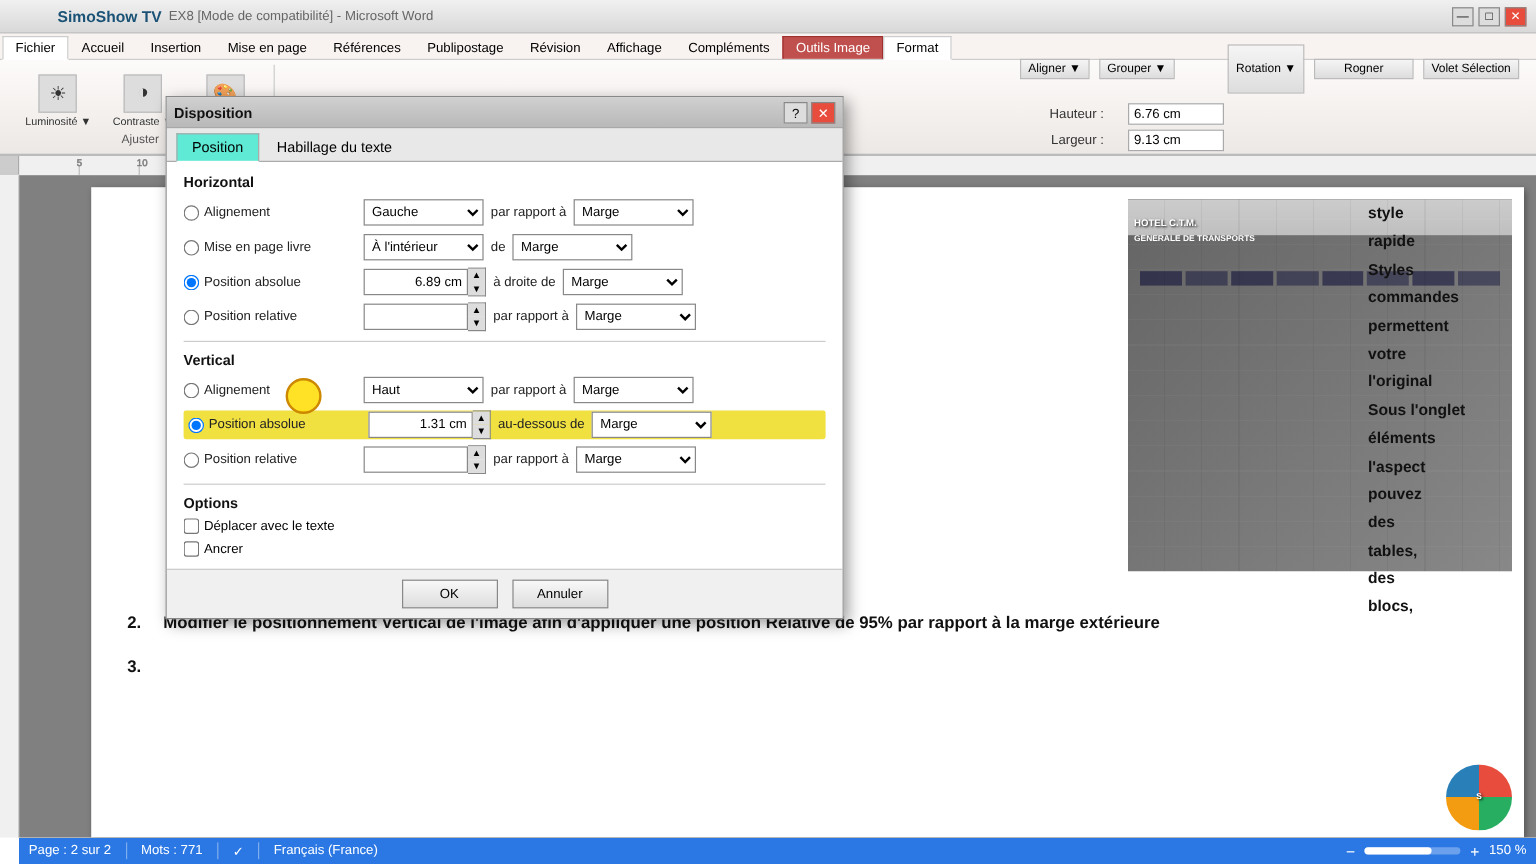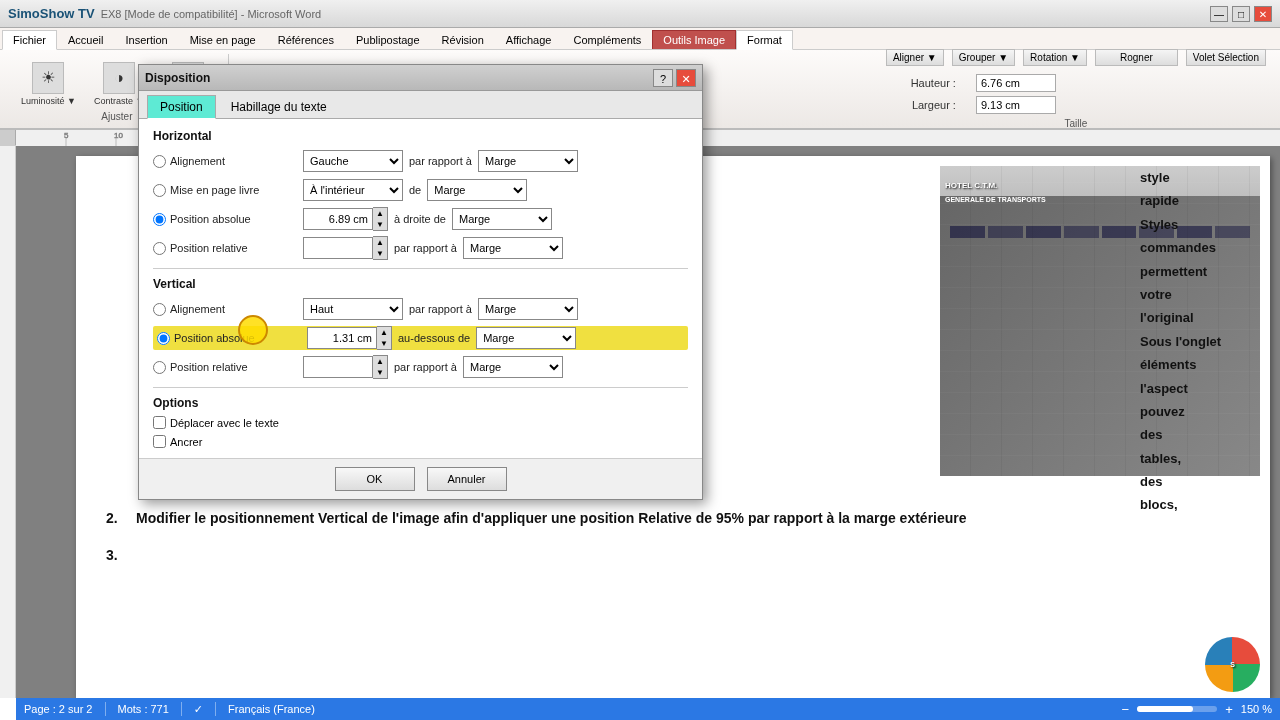--- a/index.html
+++ b/index.html
@@ -8,21 +8,21 @@
     
     .title-bar {
       height: 28px;
       background: linear-gradient(to bottom, #f0f0f0, #d8d8d8);
       display: flex;
       align-items: center;
       justify-content: space-between;
       padding: 0 8px;
       border-bottom: 1px solid #aaa;
     }
-    .title-bar-left { display: flex; align-items: center; gap: 6px; }
+    .title-bar-left { display: flex; align-items: center; gap: 6px; margin-left: 40px; }
     .title-brand { font-weight: bold; color: #1a5276; font-size: 13px; }
     .title-bar-right { display: flex; gap: 4px; }
     .title-btn { width: 18px; height: 16px; font-size: 10px; text-align: center; line-height: 16px; border: 1px solid #888; background: #ddd; cursor: pointer; }
     .title-btn.close { background: #e74c3c; color: white; }
 
     
     .ribbon-tabs {
       height: 22px;
       background: #f8f3f0;
       display: flex;
@@ -244,21 +244,21 @@
     .zoom-btn { color: white; font-size: 13px; cursor: pointer; }
     .zoom-slider {
       width: 80px; height: 6px; background: rgba(255,255,255,0.3); border-radius: 3px; position: relative;
     }
     .zoom-slider-fill { height: 100%; width: 70%; background: white; border-radius: 3px; }
     .zoom-level { font-size: 11px; color: white; }
 
     
     .dialog {
       position: fixed;
-      top: 64px;
+      top: 80px;
       left: 138px;
       width: 565px;
       background: #f0f0f0;
       border: 1px solid #888;
       box-shadow: 4px 4px 12px rgba(0,0,0,0.4);
       z-index: 200;
     }
     .dialog-titlebar {
       height: 26px;
       background: linear-gradient(to bottom, #d0d0d0, #b8b8b8);
@@ -334,21 +334,21 @@
       background: white;
       padding: 0 2px;
       min-width: 80px;
     }
     .form-input-spin {
       display: flex;
       align-items: center;
     }
     .form-input-num {
       height: 22px;
-      width: 70px;
+      width: 87px;
       font-size: 11px;
       border: 1px solid #888;
       padding: 0 4px;
       text-align: right;
     }
     .spin-btns {
       display: flex;
       flex-direction: column;
       border: 1px solid #888;
       border-left: none;
@@ -471,21 +471,21 @@
         <span style="font-size:9px;">Recolorer ▼</span>
       </div>
     </div>
     <div class="ribbon-group-label">Ajuster</div>
   </div>
 
   <div class="ribbon-right">
     <div style="display:flex;gap:8px;align-items:center;margin-bottom:4px;">
       <button style="font-size:10px;padding:2px 6px;border:1px solid #bbb;background:linear-gradient(to bottom,#f5f5f5,#ddd);cursor:pointer;">Aligner ▼</button>
       <button style="font-size:10px;padding:2px 6px;border:1px solid #bbb;background:linear-gradient(to bottom,#f5f5f5,#ddd);cursor:pointer;">Grouper ▼</button>
-      <button style="font-size:10px;padding:2px 6px;border:1px solid #bbb;background:linear-gradient(to bottom,#f5f5f5,#ddd);cursor:pointer;">Rotation ▼</button>
+      <button style="font-size:10px;padding:14px 6px;border:1px solid #bbb;background:linear-gradient(to bottom,#f5f5f5,#ddd);cursor:pointer;margin-left:36px;">Rotation ▼</button>
       <button style="font-size:10px;padding:2px 24px;border:1px solid #bbb;background:linear-gradient(to bottom,#f5f5f5,#ddd);cursor:pointer;">Rogner</button>
       <button style="font-size:10px;padding:2px 6px;border:1px solid #bbb;background:linear-gradient(to bottom,#f5f5f5,#ddd);cursor:pointer;">Volet
 Sélection</button>
     </div>
     <div class="ribbon-field-row">
       <span class="ribbon-field-label">Hauteur :</span>
       <input class="ribbon-field-input" type="text" value="6.76 cm" style="">
     </div>
     <div class="ribbon-field-row">
       <span class="ribbon-field-label">Largeur :</span>

